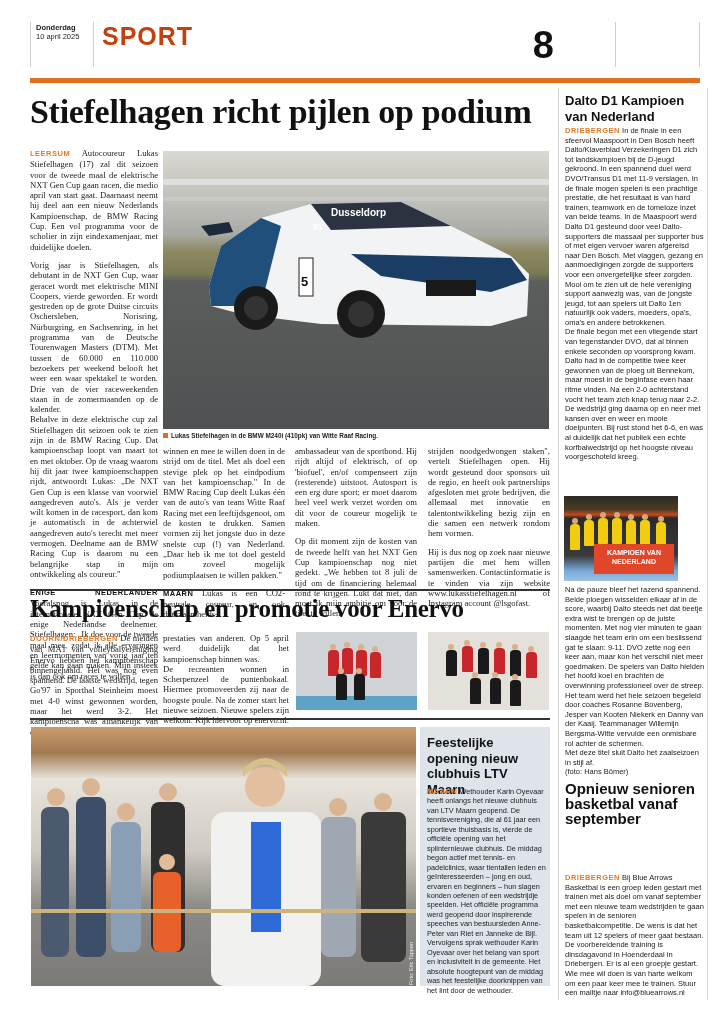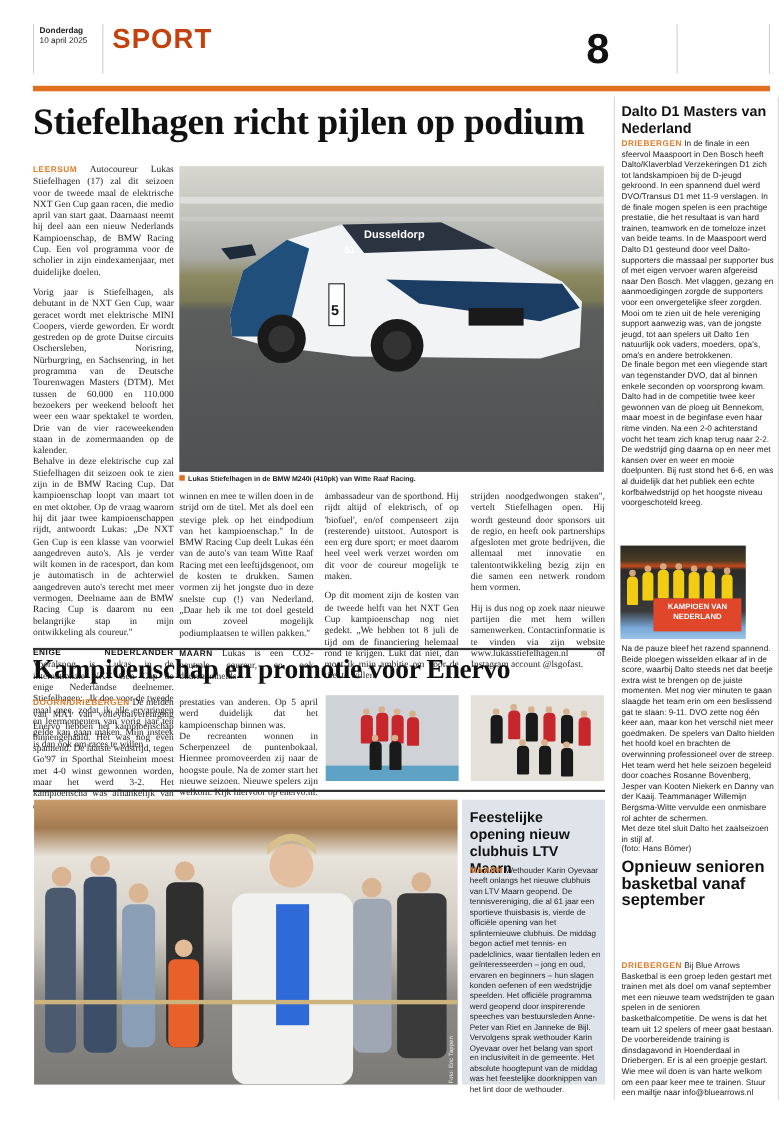--- a/index.html
+++ b/index.html
@@ -199,21 +199,21 @@
 </div>
 
 <div class="ltv-box">
   <div style="position:absolute; left:7px; top:8px; width:120px; font-family:'Liberation Sans', sans-serif; font-weight:bold; font-size:13px; line-height:15.5px; color:#111;">Feestelijke opening nieuw clubhuis LTV Maarn</div>
   <div style="position:absolute; left:7px; top:60px; width:120px; font-family:'Liberation Sans', sans-serif; font-size:7.3px; line-height:9.45px; color:#222;">
     <span class="kicker">MAARN</span><span> Wethouder Karin Oyevaar heeft onlangs het nieuwe clubhuis van LTV Maarn geopend. De tennisvereniging, die al 61 jaar een sportieve thuisbasis is, vierde de officiële opening van het splinternieuwe clubhuis. De middag begon actief met tennis- en padelclinics, waar tientallen leden en geïnteresseerden – jong en oud, ervaren en beginners – hun slagen konden oefenen of een wedstrijdje speelden. Het officiële programma werd geopend door inspirerende speeches van bestuursleden Anne-Peter van Riet en Janneke de Bijl. Vervolgens sprak wethouder Karin Oyevaar over het belang van sport en inclusiviteit in de gemeente. Het absolute hoogtepunt van de middag was het feestelijke doorknippen van het lint door de wethouder.</span>
   </div>
 </div>
 
 <div class="sidebar">
-  <div class="side-title" style="top:5px; width:140px; font-size:13px; line-height:16px;">Dalto D1 Masters van Nederland</div>
+  <div class="side-title" style="top:5px; width:140px; font-size:13px; line-height:16px;">Dalto D1 Kampioen van Nederland</div>
   <div class="side-text" style="top:38px;">
     <span class="kicker">DRIEBERGEN</span><span> In de finale in een sfeervol Maaspoort in Den Bosch heeft Dalto/Klaverblad Verzekeringen D1 zich tot landskampioen bij de D-jeugd gekroond. In een spannend duel werd DVO/Transus D1 met 11-9 verslagen. In de finale mogen spelen is een prachtige prestatie, die het resultaat is van hard trainen, teamwork en de tomeloze inzet van beide teams. In de Maaspoort werd Dalto D1 gesteund door veel Dalto-supporters die massaal per supporter bus of met eigen vervoer waren afgereisd naar Den Bosch. Met vlaggen, gezang en aanmoedigingen zorgde de supporters voor een onvergetelijke sfeer zorgden. Mooi om te zien uit de hele vereniging support aanwezig was, van de jongste jeugd, tot aan spelers uit Dalto 1en natuurlijk ook vaders, moeders, opa's, oma's en andere betrokkenen.</span><br>
     <span>De finale begon met een vliegende start van tegenstander DVO, dat al binnen enkele seconden op voorsprong kwam. Dalto had in de competitie twee keer gewonnen van de ploeg uit Bennekom, maar moest in de beginfase even haar ritme vinden. Na een 2-0 achterstand vocht het team zich knap terug naar 2-2. De wedstrijd ging daarna op en neer met kansen over en weer en mooie doelpunten. Bij rust stond het 6-6, en was al duidelijk dat het publiek een echte korfbalwedstrijd op het hoogste niveau voorgeschoteld kreeg.</span>
   </div>
   <div class="side-text" style="top:497px;">
     <span>Na de pauze bleef het razend spannend. Beide ploegen wisselden elkaar af in de score, waarbij Dalto steeds net dat beetje extra wist te brengen op de juiste momenten. Met nog vier minuten te gaan slaagde het team erin om een beslissend gat te slaan: 9-11. DVO zette nog één keer aan, maar kon het verschil niet meer goedmaken. De spelers van Dalto hielden het hoofd koel en brachten de overwinning professioneel over de streep.</span><br>
     <span>Het team werd het hele seizoen begeleid door coaches Rosanne Bovenberg, Jesper van Kooten Niekerk en Danny van der Kaaij. Teammanager Willemijn Bergsma-Witte vervulde een onmisbare rol achter de schermen.</span><br>
     <span>Met deze titel sluit Dalto het zaalseizoen in stijl af.</span><br>
     <span>(foto: Hans Bömer)</span>
   </div>

